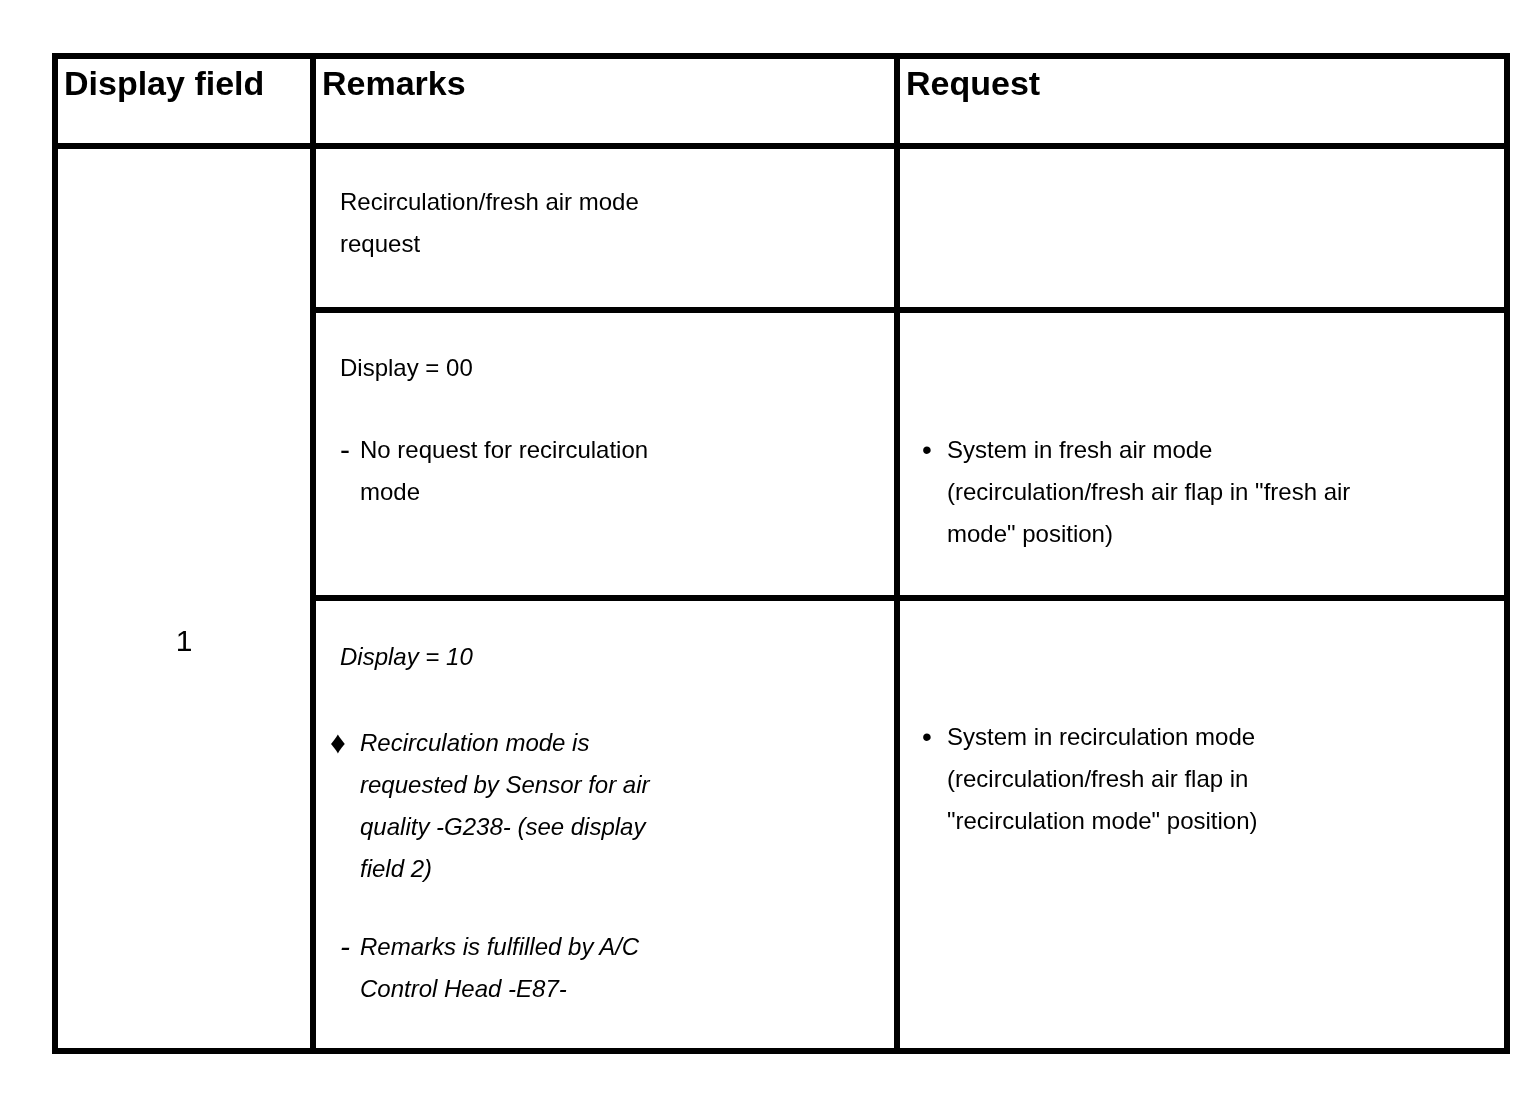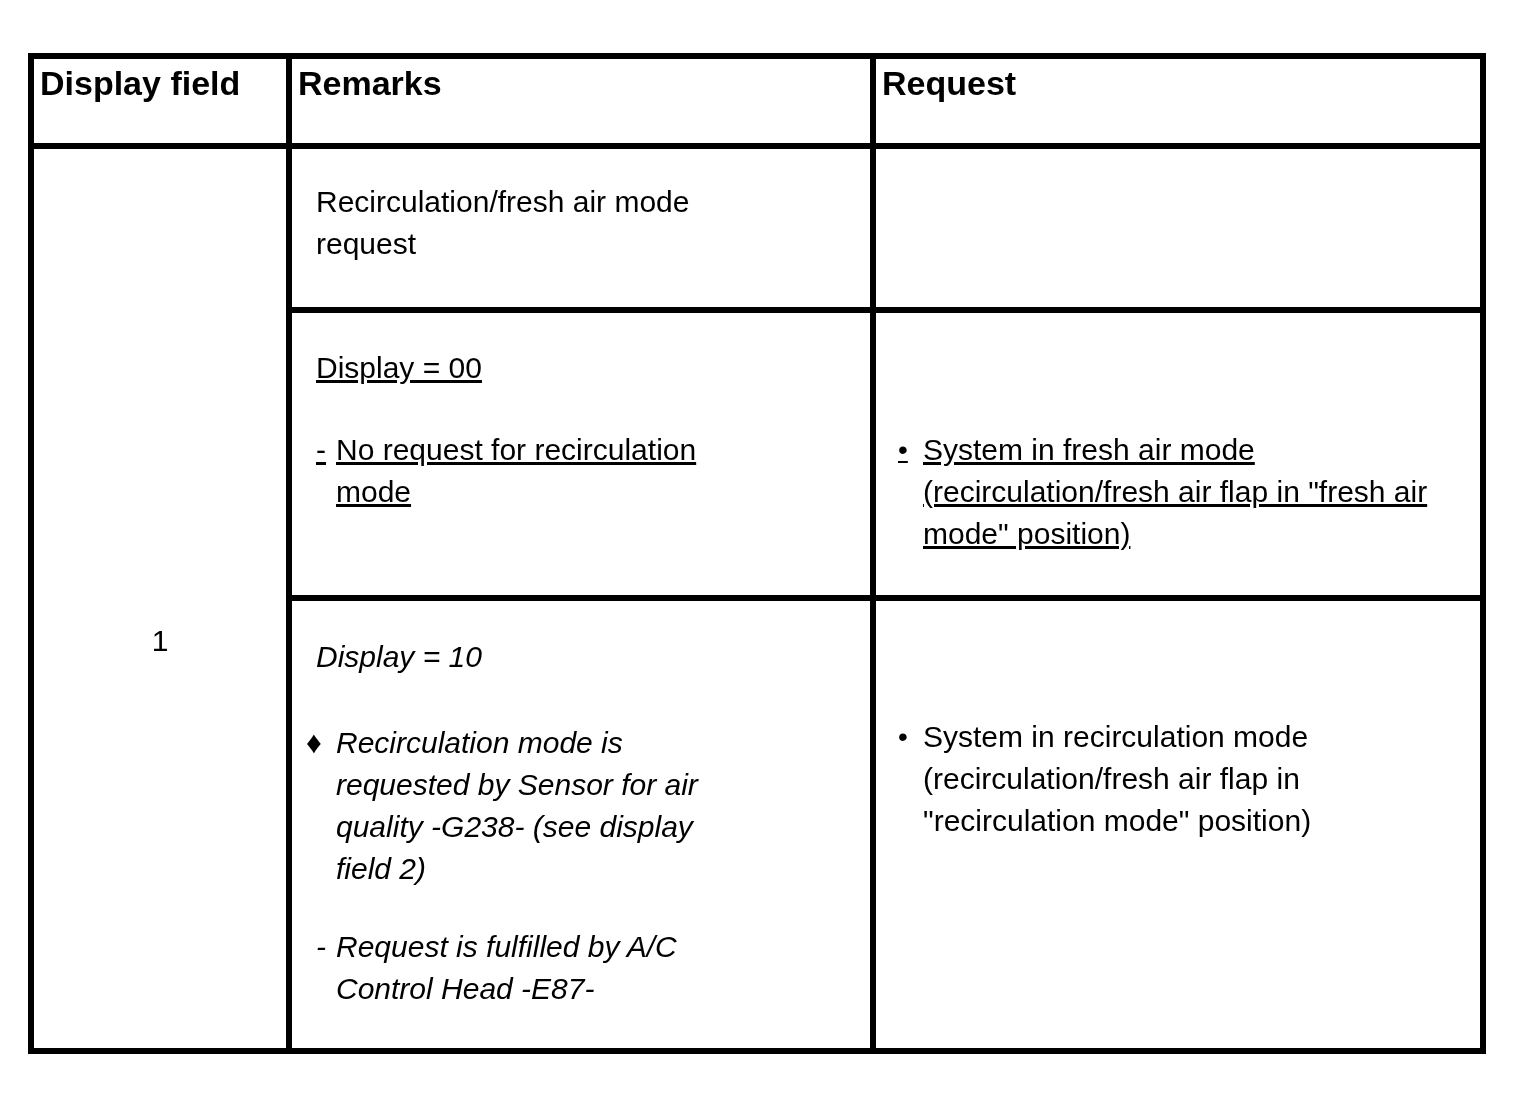--- a/index.html
+++ b/index.html
@@ -5,43 +5,43 @@
   * { box-sizing: border-box; margin: 0; padding: 0; }
   html, body { background: #ffffff; }
   body {
     width: 1520px; height: 1112px;
     position: relative; overflow: hidden;
     font-family: "Liberation Sans", sans-serif;
     color: #000000;
     -webkit-font-smoothing: none;
   }
   table.doc-table {
-    position: absolute; left: 28px; top: 53px;
+    position: absolute; left: 52px; top: 53px;
     width: 1452px;
     border-collapse: collapse; table-layout: fixed;
     background: #ffffff;
   }
   .doc-table th, .doc-table td {
     border: 6px solid #000000;
     vertical-align: top;
     text-align: left;
     font-weight: normal;
   }
   
   .doc-table th {
     height: 90px;
     font-size: 34px; font-weight: bold;
     line-height: 40px;
     padding: 4px 8px 0 6px;
   }
   
   .row-a > td { height: 164px; }
-  .row-b > td { height: 288px; text-decoration: underline; }
+  .row-b > td { height: 288px; }
   .row-c > td { height: 453px; }
-  .cell-text { font-size: 30px; line-height: 42px; white-space: pre-line; }
+  .cell-text { font-size: 24px; line-height: 42px; white-space: pre-line; }
   td.meaning { padding-left: 24px; padding-right: 14px; }
   td.meaning-a { padding-top: 32px; }
   td.meaning-b { padding-top: 34px; }
   td.meaning-c { padding-top: 35px; font-style: italic; }
   td.remarks  { padding-left: 22px; padding-right: 14px; }
   td.remarks-b { padding-top: 116px; }
   td.remarks-c { padding-top: 115px; }
   
   td.display-field {
     vertical-align: middle; text-align: center;
@@ -113,21 +113,21 @@
         <div class="cell-text">Display = 10</div>
         <div class="li li-diamond">
           <span class="bullet">♦</span>
           <span class="li-text cell-text">Recirculation mode is
 requested by Sensor for air
 quality -G238- (see display
 field 2)</span>
         </div>
         <div class="li li-dash-c">
           <span class="bullet">-</span>
-          <span class="li-text cell-text">Request is fulfilled by A/C
+          <span class="li-text cell-text">Remarks is fulfilled by A/C
 Control Head -E87-</span>
         </div>
       </td>
       <td class="remarks remarks-c">
         <div class="li">
           <span class="bullet">•</span>
           <span class="li-text cell-text">System in recirculation mode
 (recirculation/fresh air flap in
 "recirculation mode" position)</span>
         </div>

